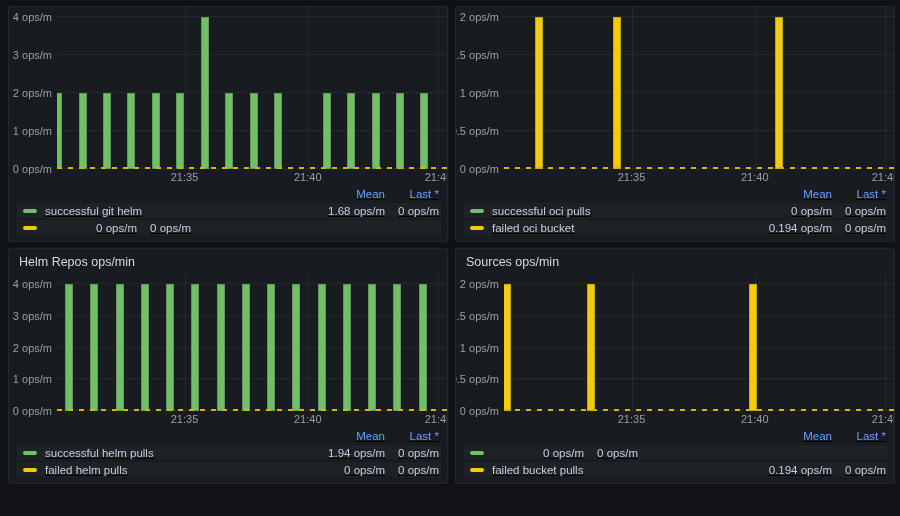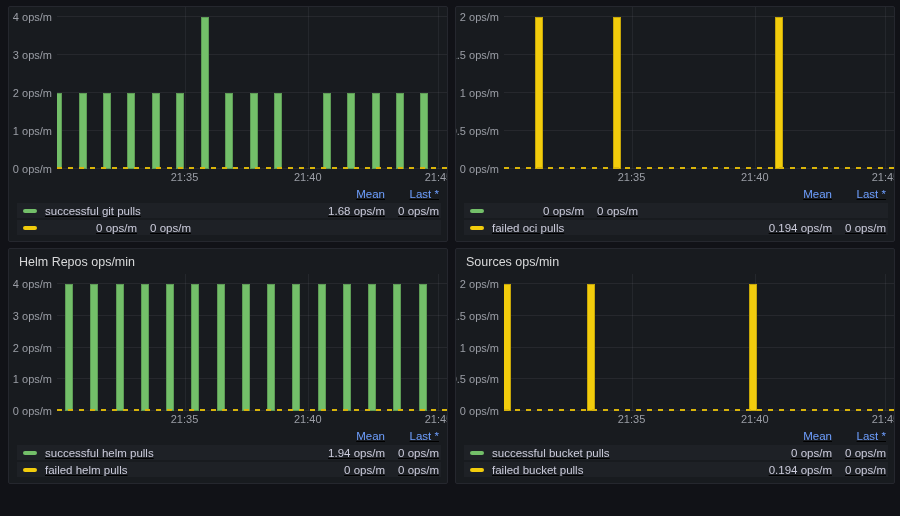--- a/index.html
+++ b/index.html
@@ -96,21 +96,21 @@
           <div class="x-label" style="left: 64.3%;">21:40</div>
           <div class="x-label" style="left: 97.8%;">21:45</div>
         </div>
     <div class="legend">
       <div class="legend-head">
         <span class="col-mean">Mean</span>
         <span class="col-last">Last *</span>
       </div>
       <div class="legend-row">
         <span class="swatch" style="background: rgb(115, 191, 105);"></span>
-        <span class="series-name">successful git pulls</span>
+        <span class="series-name">successful git helm</span>
         <span class="col-mean val">1.68 ops/m</span>
         <span class="col-last val">0 ops/m</span>
       </div>
       <div class="legend-row">
         <span class="swatch" style="background: rgb(242, 204, 12);"></span>
         <span class="col-mean val">0 ops/m</span>
         <span class="col-last val">0 ops/m</span>
       </div>
     </div>
   </section>
@@ -148,26 +148,27 @@
           <div class="x-label" style="left: 64.3%;">21:40</div>
           <div class="x-label" style="left: 97.8%;">21:45</div>
         </div>
     <div class="legend">
       <div class="legend-head">
         <span class="col-mean">Mean</span>
         <span class="col-last">Last *</span>
       </div>
       <div class="legend-row">
         <span class="swatch" style="background: rgb(115, 191, 105);"></span>
-        <span class="col-mean val">0 ops/m</span>
-        <span class="col-last val">0 ops/m</span>
-      </div>
-      <div class="legend-row">
-        <span class="swatch" style="background: rgb(242, 204, 12);"></span>
-        <span class="series-name">failed oci pulls</span>
+        <span class="series-name">successful oci pulls</span>
+        <span class="col-mean val">0 ops/m</span>
+        <span class="col-last val">0 ops/m</span>
+      </div>
+      <div class="legend-row">
+        <span class="swatch" style="background: rgb(242, 204, 12);"></span>
+        <span class="series-name">failed oci bucket</span>
         <span class="col-mean val">0.194 ops/m</span>
         <span class="col-last val">0 ops/m</span>
       </div>
     </div>
   </section>
 
   <section class="panel">
     <h2 class="panel-title">Helm Repos ops/min</h2>
     <div class="plot-row">
       <div class="y-axis">
@@ -267,21 +268,20 @@
           <div class="x-label" style="left: 64.3%;">21:40</div>
           <div class="x-label" style="left: 97.8%;">21:45</div>
         </div>
     <div class="legend">
       <div class="legend-head">
         <span class="col-mean">Mean</span>
         <span class="col-last">Last *</span>
       </div>
       <div class="legend-row">
         <span class="swatch" style="background: rgb(115, 191, 105);"></span>
-        <span class="series-name">successful bucket pulls</span>
         <span class="col-mean val">0 ops/m</span>
         <span class="col-last val">0 ops/m</span>
       </div>
       <div class="legend-row">
         <span class="swatch" style="background: rgb(242, 204, 12);"></span>
         <span class="series-name">failed bucket pulls</span>
         <span class="col-mean val">0.194 ops/m</span>
         <span class="col-last val">0 ops/m</span>
       </div>
     </div>

